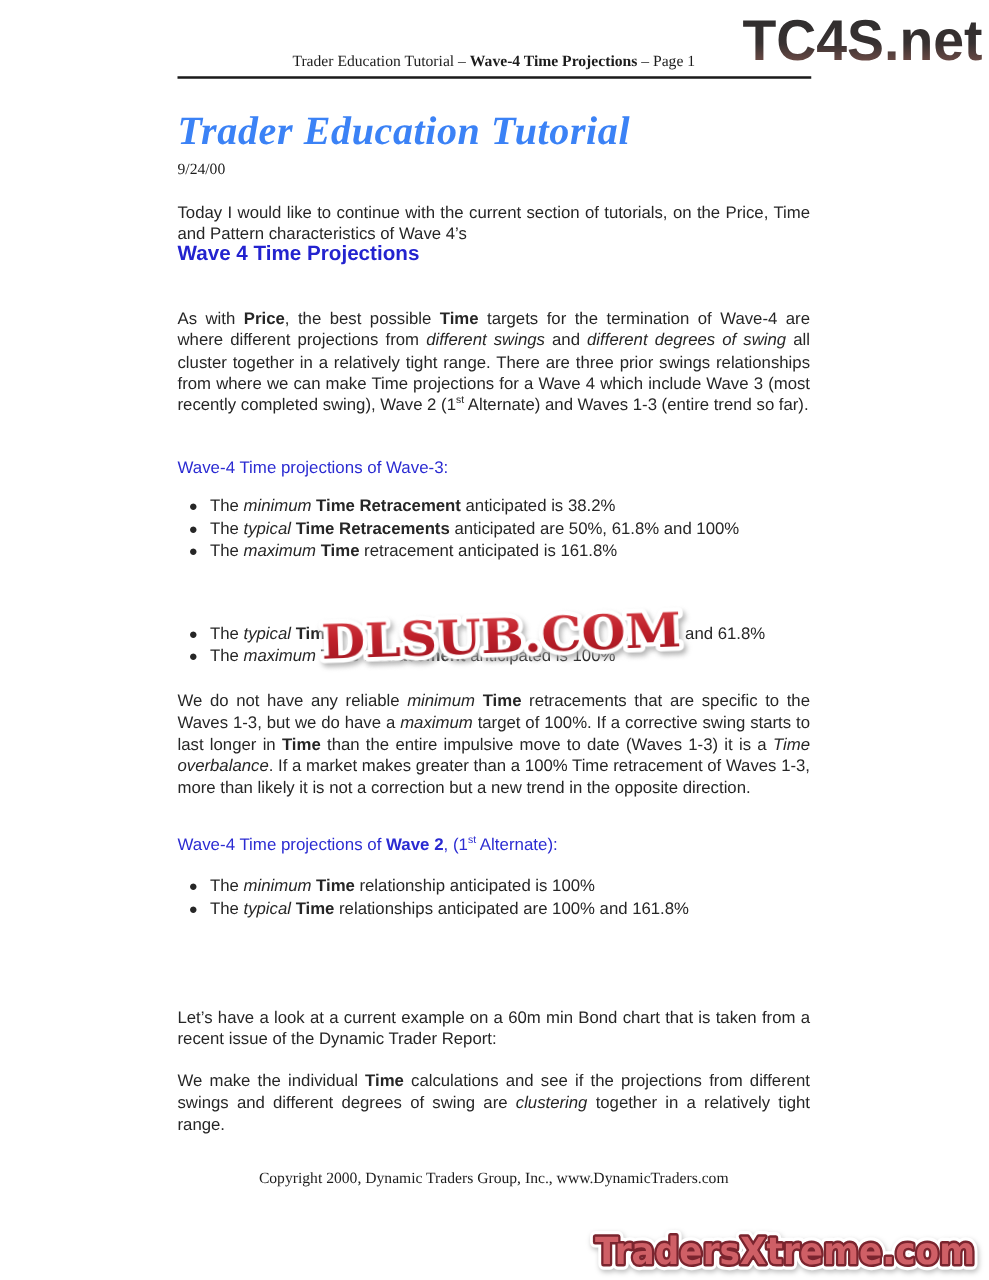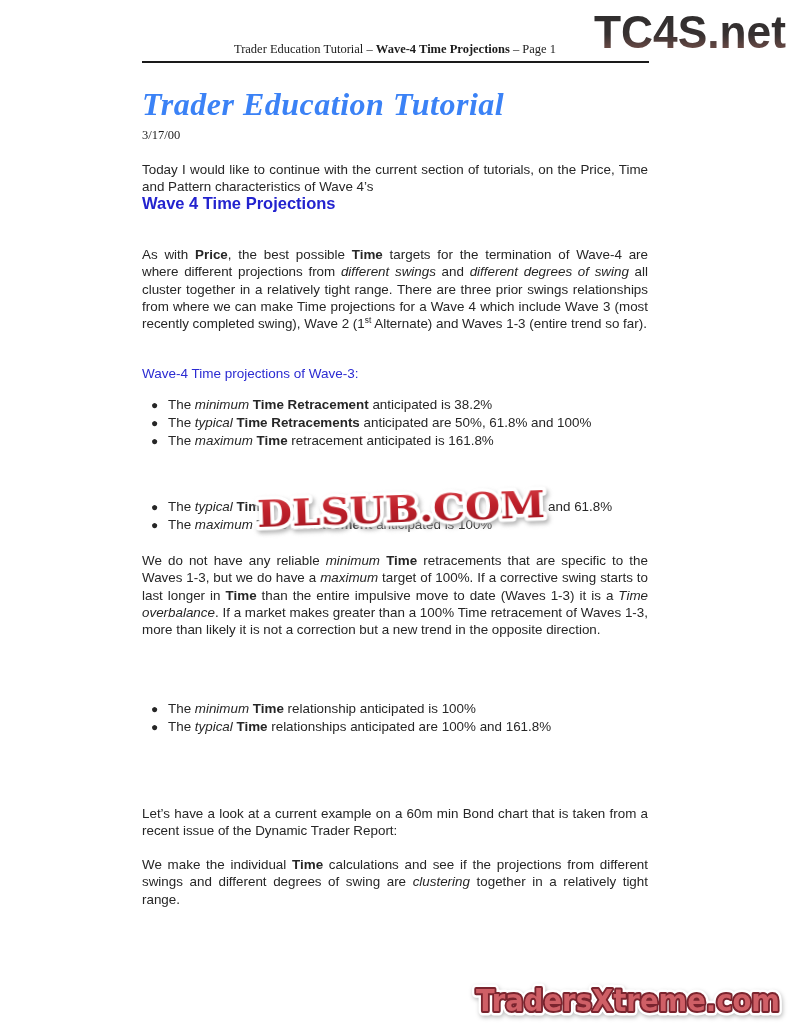--- a/index.html
+++ b/index.html
@@ -53,21 +53,21 @@
       <linearGradient id="tcgrad" x1="0" y1="0" x2="0" y2="1">
         <stop offset="0" stop-color="#2d2d2d"></stop>
         <stop offset="0.55" stop-color="#373131"></stop>
         <stop offset="1" stop-color="#8a5a52"></stop>
       </linearGradient>
     </defs>
     <text x="99" y="43" text-anchor="middle" font-family="'Liberation Sans',sans-serif" font-weight="bold" font-size="46" textLength="192" lengthAdjust="spacingAndGlyphs" fill="url(#tcgrad)">TC4S.net</text>
   </svg>
 
   <div class="abs doc-title">Trader Education Tutorial</div>
-  <div class="abs doc-date">3/17/00</div>
+  <div class="abs doc-date">9/24/00</div>
 
   <div class="abs para" style="top:161px"><span class="seg-n">Today I would like to continue with the current section of tutorials, on the Price, Time and Pattern characteristics of Wave 4’s</span></div>
 
   <div class="abs h1">Wave 4 Time Projections</div>
 
   <div class="abs para" style="top:246px"><span class="seg-n">As with </span><span class="seg-b">Price</span><span class="seg-n">, the best possible </span><span class="seg-b">Time</span><span class="seg-n"> targets for the termination of Wave-4 are where different projections from </span><span class="seg-i">different swings</span><span class="seg-n"> and </span><span class="seg-i">different degrees of swing</span><span class="seg-n"> all cluster together in a relatively tight range. There are three prior swings relationships from where we can make Time projections for a Wave 4 which include Wave 3 (most recently completed swing), Wave 2 (1</span><span class="seg-sup">st</span><span class="seg-n"> Alternate) and Waves 1-3 (entire trend so far).</span></div>
 
   <div class="abs sub" style="top:366px"><span class="seg-n">Wave-4 Time projections of Wave-3:</span></div>
   <div class="abs blist" style="top:396px">
     <div class="bullet">
@@ -90,34 +90,36 @@
       <span class="btext"><span class="seg-n">The </span><span class="seg-i">typical</span><span class="seg-n"> </span><span class="seg-b">Tim</span><span class="seg-gap"></span><span class="seg-n">and 61.8%</span></span>
     </div>
     <div class="bullet">
       <span class="bmark">●</span>
       <span class="btext"><span class="seg-n">The </span><span class="seg-i">maximum</span><span class="seg-n"> </span><span class="seg-b">Time Retracement</span><span class="seg-n"> anticipated is 100%</span></span>
     </div>
   </div>
 
   <div class="abs para" style="top:552px"><span class="seg-n">We do not have any reliable </span><span class="seg-i">minimum</span><span class="seg-n"> </span><span class="seg-b">Time</span><span class="seg-n"> retracements that are specific to the Waves 1-3, but we do have a </span><span class="seg-i">maximum</span><span class="seg-n"> target of 100%. If a corrective swing starts to last longer in </span><span class="seg-b">Time</span><span class="seg-n"> than the entire impulsive move to date (Waves 1-3) it is a </span><span class="seg-i">Time overbalance</span><span class="seg-n">. If a market makes greater than a 100% Time retracement of Waves 1-3, more than likely it is not a correction but a new trend in the opposite direction.</span></div>
 
+  <div class="abs sub" style="top:668px"><span class="seg-n">Wave-4 Time projections of </span><span class="seg-b">Wave 2</span><span class="seg-n">, (1</span><span class="seg-sup">st</span><span class="seg-n"> Alternate):</span></div>
   <div class="abs blist" style="top:700px">
     <div class="bullet">
       <span class="bmark">●</span>
       <span class="btext"><span class="seg-n">The </span><span class="seg-i">minimum</span><span class="seg-n"> </span><span class="seg-b">Time</span><span class="seg-n"> relationship anticipated is 100%</span></span>
     </div>
     <div class="bullet">
       <span class="bmark">●</span>
       <span class="btext"><span class="seg-n">The </span><span class="seg-i">typical</span><span class="seg-n"> </span><span class="seg-b">Time</span><span class="seg-n"> relationships anticipated are 100% and 161.8%</span></span>
     </div>
   </div>
 
   <div class="abs para" style="top:805px"><span class="seg-n">Let’s have a look at a current example on a 60m min Bond chart that is taken from a recent issue of the Dynamic Trader Report:</span></div>
   <div class="abs para" style="top:856px"><span class="seg-n">We make the individual </span><span class="seg-b">Time</span><span class="seg-n"> calculations and see if the projections from different swings and different degrees of swing are </span><span class="seg-i">clustering</span><span class="seg-n"> together in a relatively tight range.</span></div>
 
+  <div class="abs footer">Copyright 2000, Dynamic Traders Group, Inc., www.DynamicTraders.com</div>
 
   <svg class="wm-center" viewBox="0 0 300 52">
     <defs>
       <linearGradient id="dlgrad" x1="0" y1="0" x2="0" y2="1">
         <stop offset="0" stop-color="#d8454b"></stop>
         <stop offset="0.45" stop-color="#c0212b"></stop>
         <stop offset="1" stop-color="#9e1520"></stop>
       </linearGradient>
     </defs>
     <text x="150" y="40" text-anchor="middle" font-family="'DejaVu Serif',serif" font-weight="bold" font-size="38" textLength="288" lengthAdjust="spacingAndGlyphs" fill="url(#dlgrad)" stroke="#ffffff" stroke-width="7" paint-order="stroke" stroke-linejoin="round">DLSUB.COM</text>

